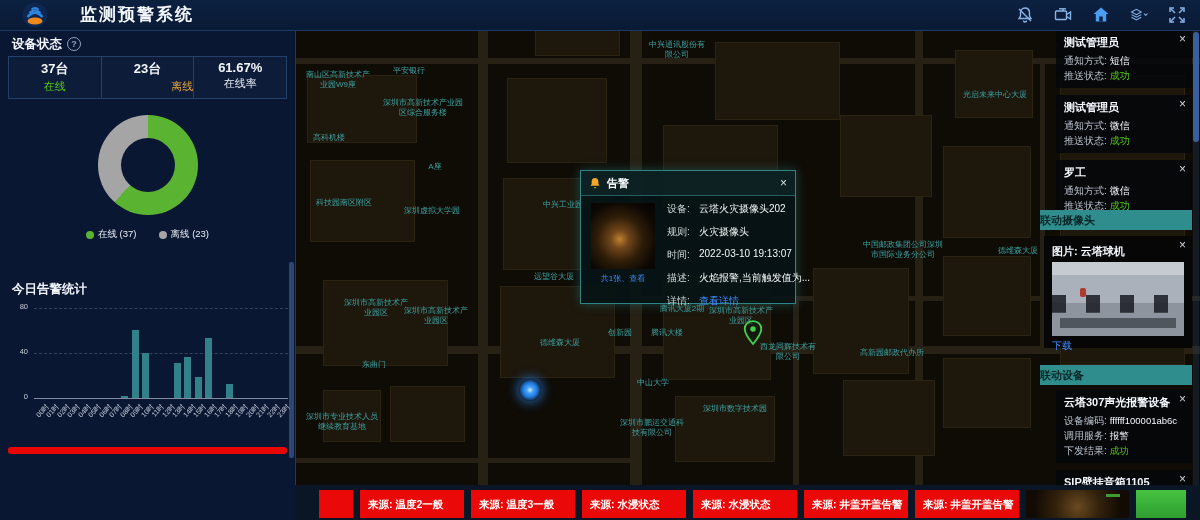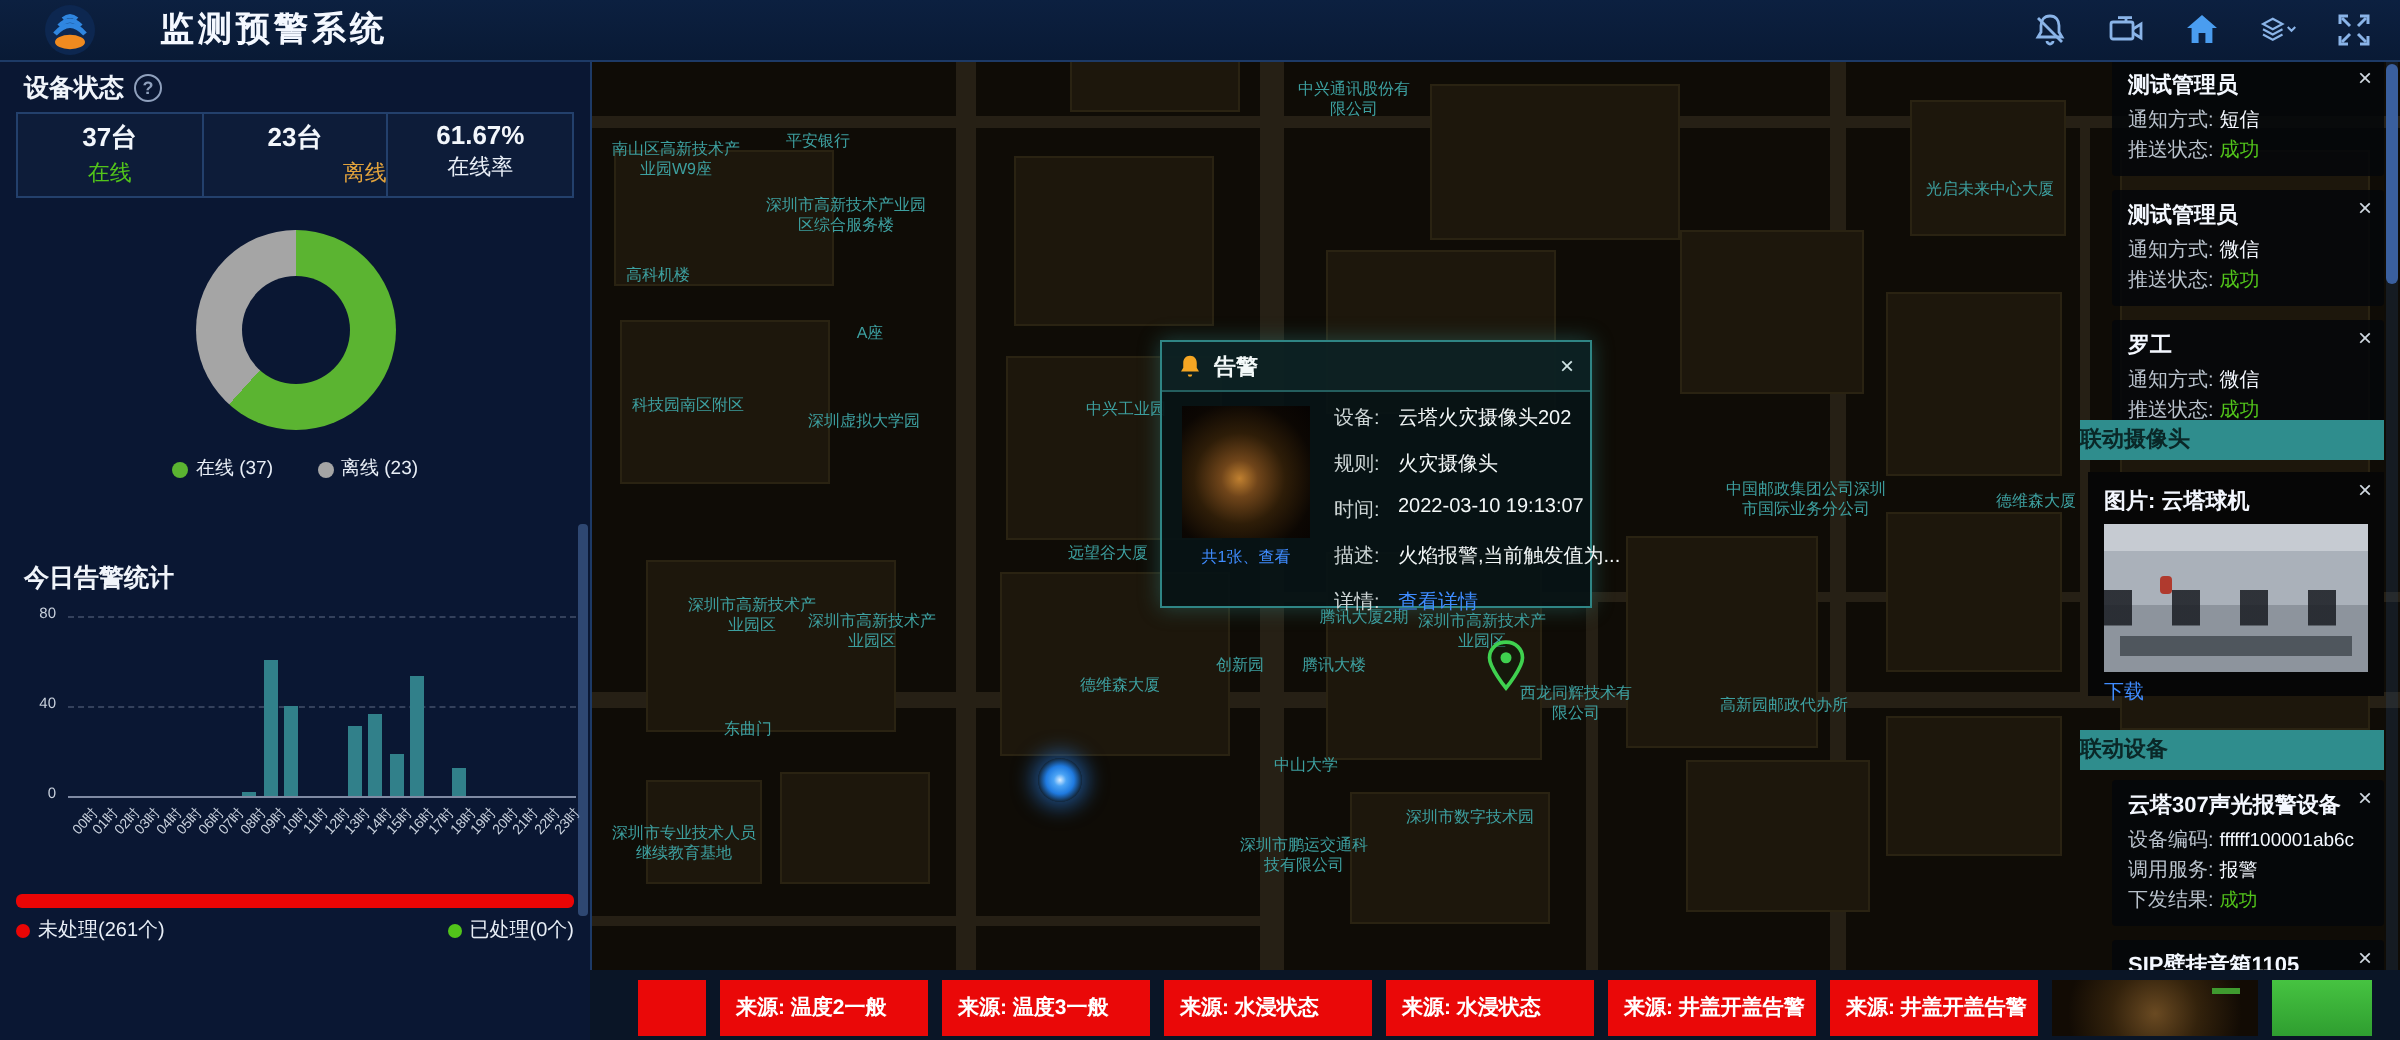--- a/index.html
+++ b/index.html
@@ -246,30 +246,20 @@
       <div class="bar" style="left: 226px; top: 83px; height: 14px; background: rgb(49, 128, 138);"></div>
       <div class="xlab" style="left: 196.5px; top: 101px;">18时</div>
       <div class="xlab" style="left: 207px; top: 101px;">19时</div>
       <div class="xlab" style="left: 217.5px; top: 101px;">20时</div>
       <div class="xlab" style="left: 228px; top: 101px;">21时</div>
       <div class="xlab" style="left: 238.5px; top: 101px;">22时</div>
       <div class="xlab" style="left: 249px; top: 101px;">23时</div>
     </div>
 
   <div id="red-bar"></div>
-  <div id="proc-row">
-    <span class="proc-item">
-      <span class="dot7 dot-red"></span>
-      <span>未处理(261个)</span>
-    </span>
-    <span class="proc-item">
-      <span class="dot7 dot-green"></span>
-      <span>已处理(0个)</span>
-    </span>
-  </div>
 
   <div id="lp-scroll"></div>
 </div>
 
 <div id="map">
     <div class="road" style="left: 745px; top: 30px; width: 5px; height: 290px;"></div>
     <div class="road" style="left: 0px; top: 428px; width: 345px; height: 5px;"></div>
     <div class="road" style="left: 498px; top: 270px; width: 6px; height: 185px;"></div>
     <div class="road" style="left: 340px; top: 266px; width: 565px; height: 5px;"></div>
     <div class="road" style="left: 0px; top: 316px; width: 905px; height: 8px;"></div>

